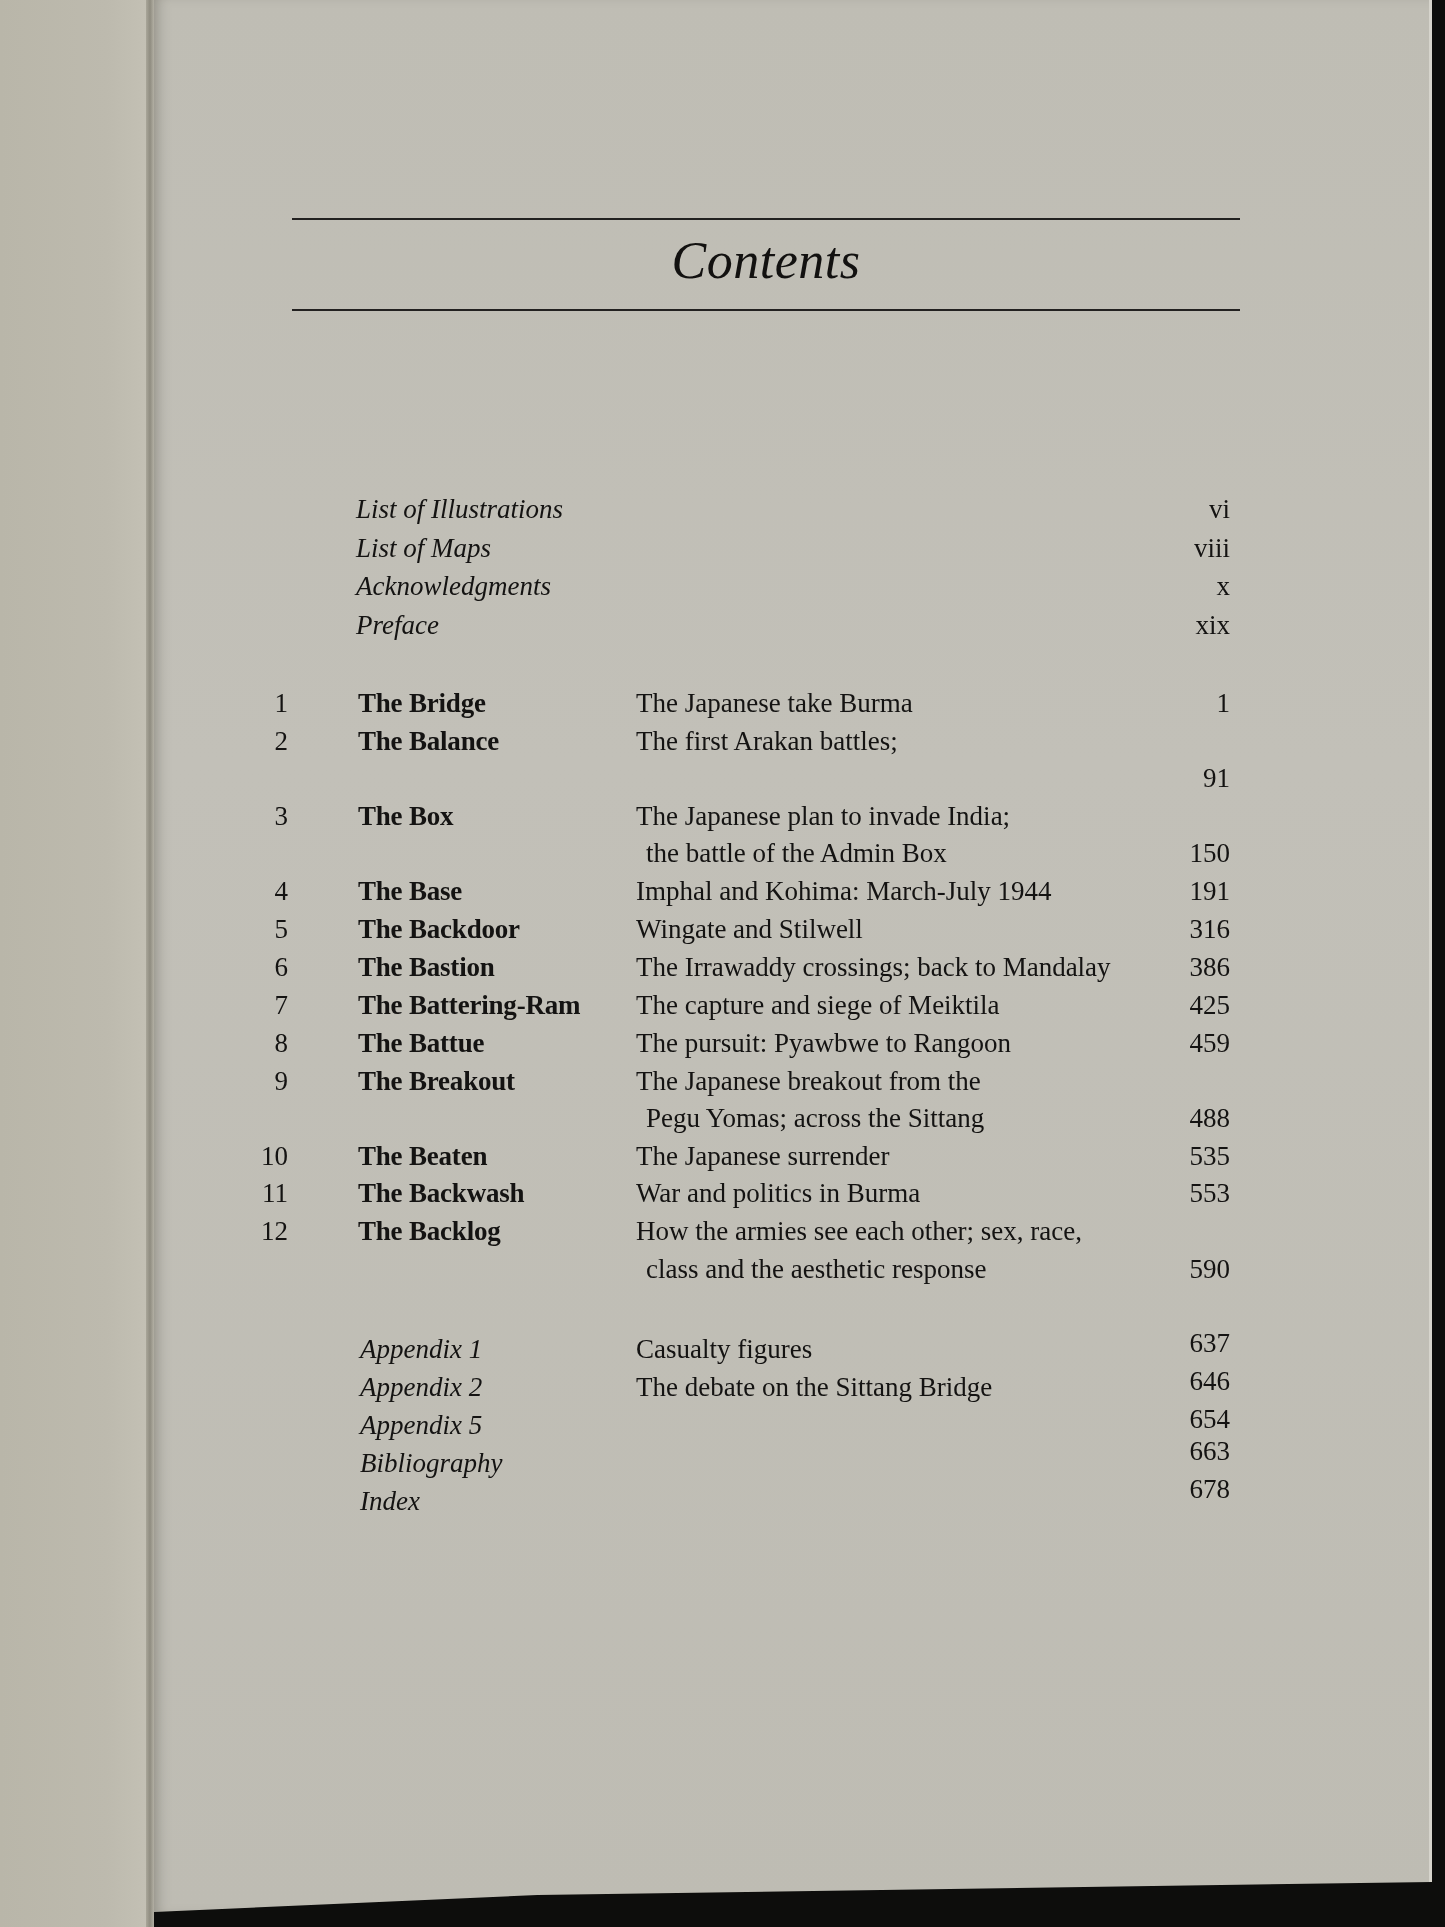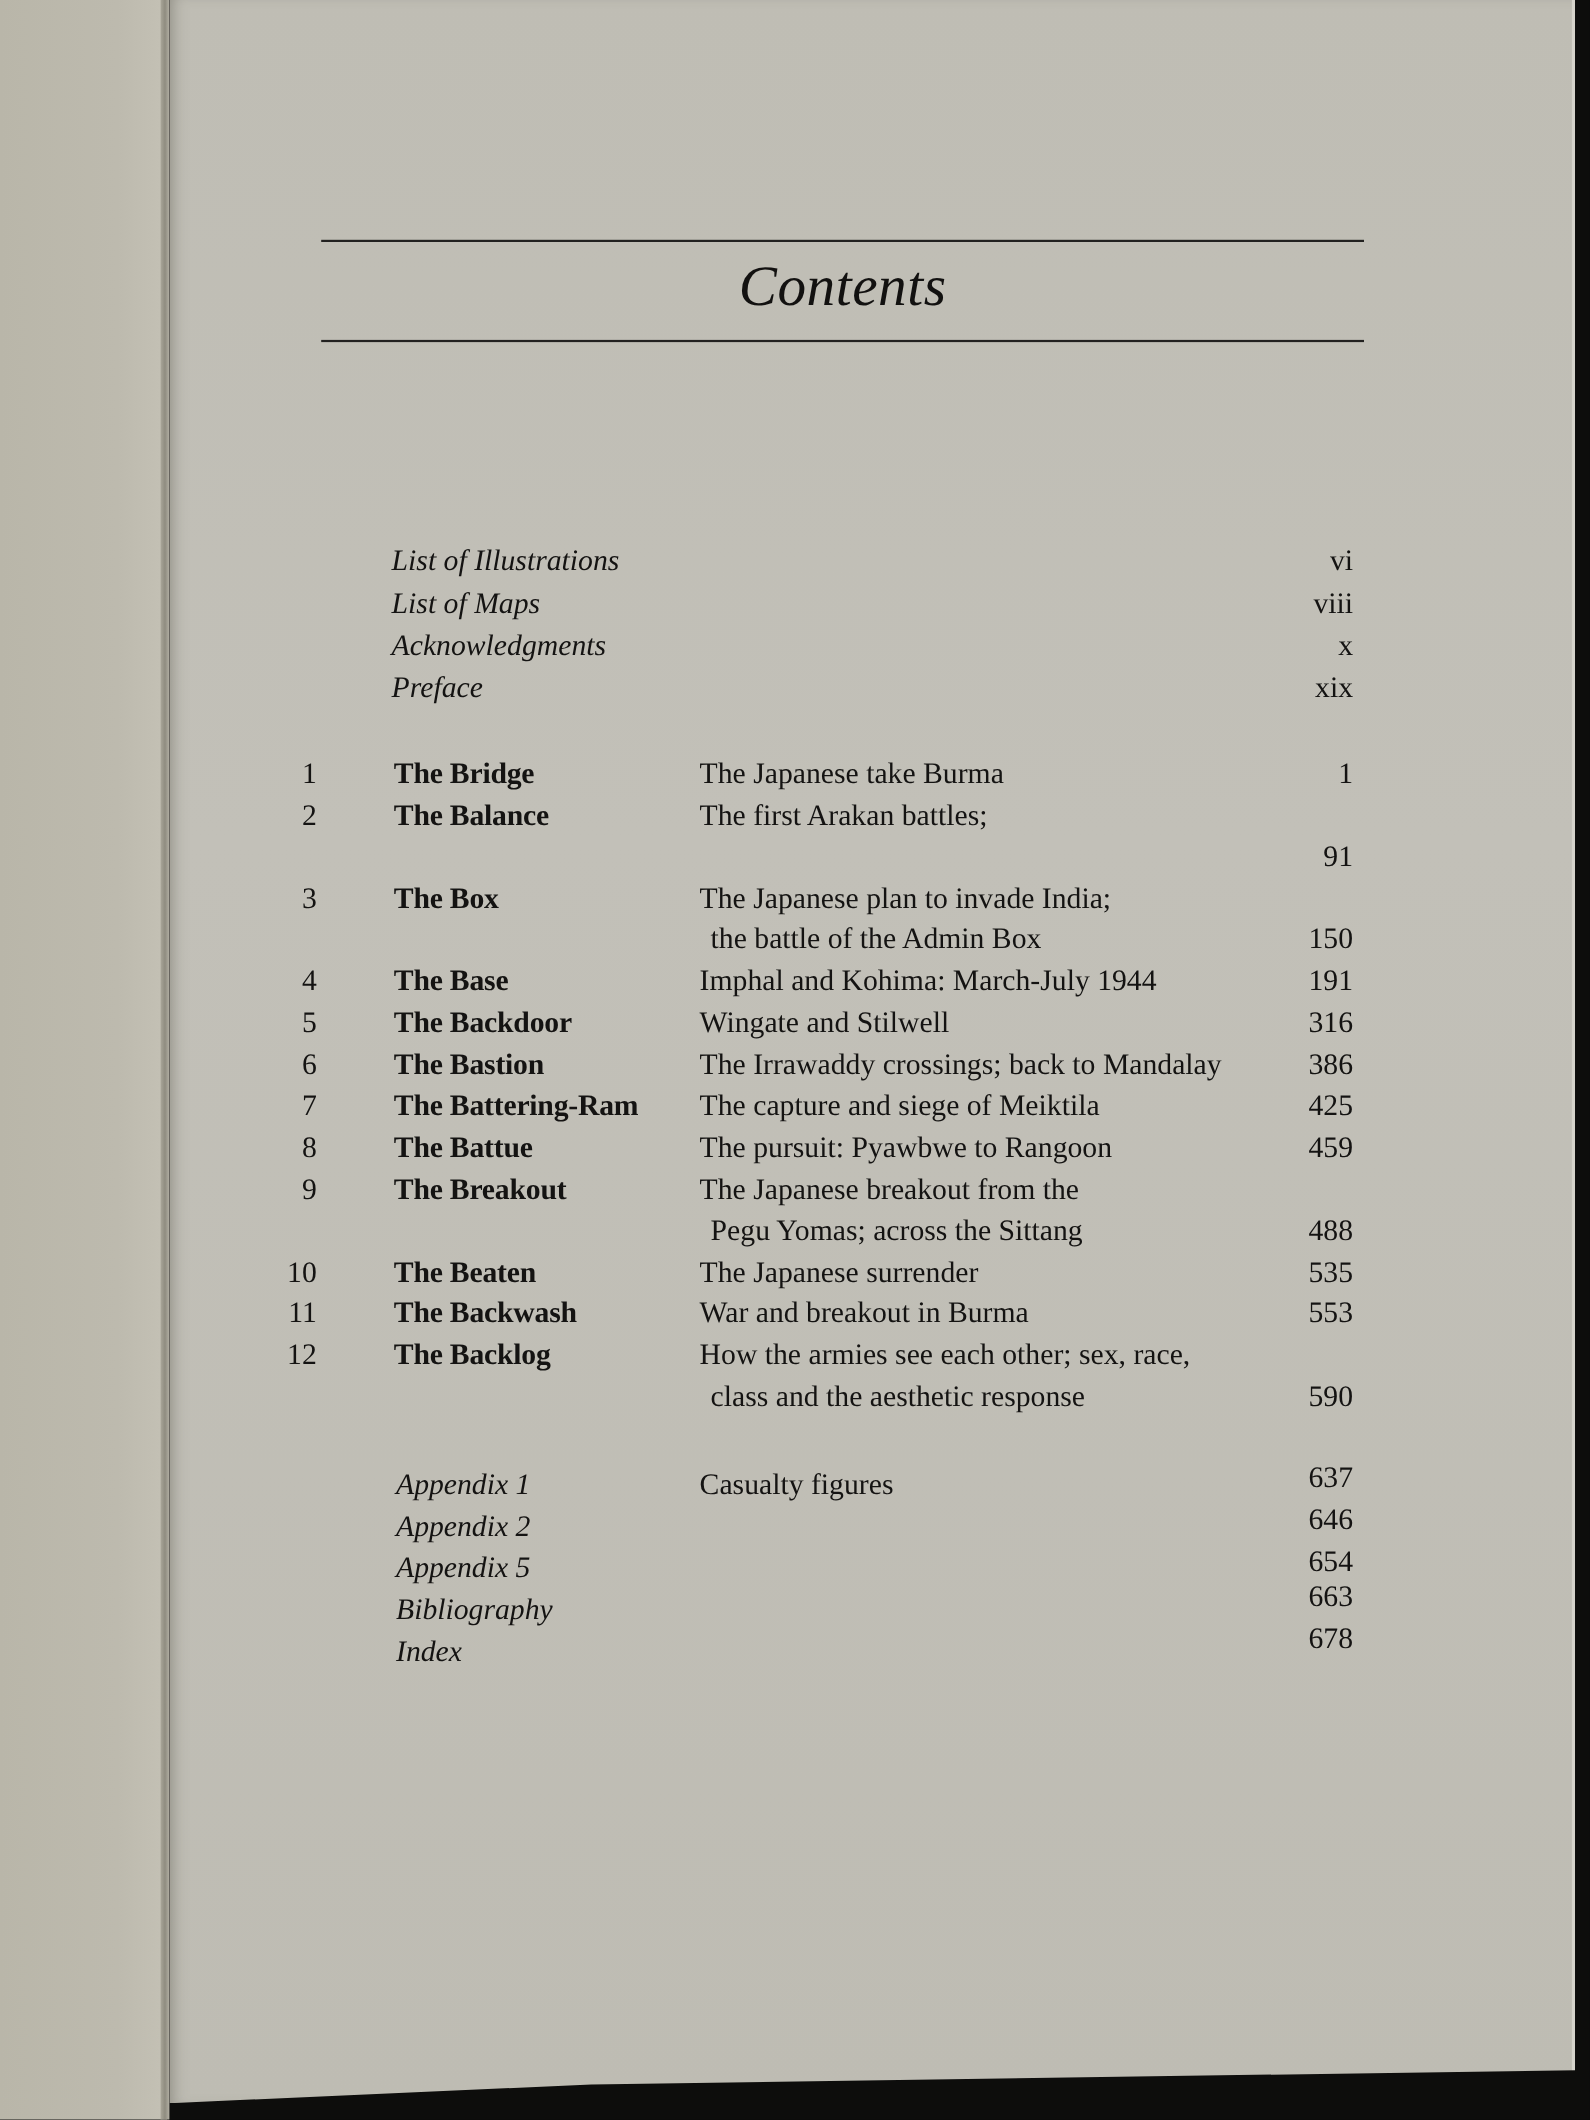--- a/index.html
+++ b/index.html
@@ -223,41 +223,42 @@
     <div class="row" style="top:1137px">
       <span class="num">10</span>
       <span class="chap">The Beaten</span>
       <span class="sub">The Japanese surrender</span>
       <span class="pg">535</span>
     </div>
 
     <div class="row" style="top:1174px">
       <span class="num">11</span>
       <span class="chap">The Backwash</span>
-      <span class="sub">War and breakout in Burma</span>
+      <span class="sub">War and politics in Burma</span>
       <span class="pg">553</span>
     </div>
 
     <div class="row" style="top:1212px">
       <span class="num">12</span>
       <span class="chap">The Backlog</span>
       <span class="sub">How the armies see each other; sex, race,</span>
     </div>
     <div class="row" style="top:1250px">
       <span class="sub indent">class and the aesthetic response</span>
       <span class="pg">590</span>
     </div>
 
     <div class="row" style="top:1330px">
       <span class="front" style="left:206px">Appendix 1</span>
       <span class="sub">Casualty figures</span>
       <span class="pg" style="top:-6px">637</span>
     </div>
     <div class="row" style="top:1368px">
       <span class="front" style="left:206px">Appendix 2</span>
+      <span class="sub">The debate on the Sittang Bridge</span>
       <span class="pg" style="top:-6px">646</span>
     </div>
     <div class="row" style="top:1406px">
       <span class="front" style="left:206px">Appendix 5</span>
       <span class="pg" style="top:-6px">654</span>
     </div>
     <div class="row" style="top:1444px">
       <span class="front" style="left:206px">Bibliography</span>
       <span class="pg" style="top:-12px">663</span>
     </div>

